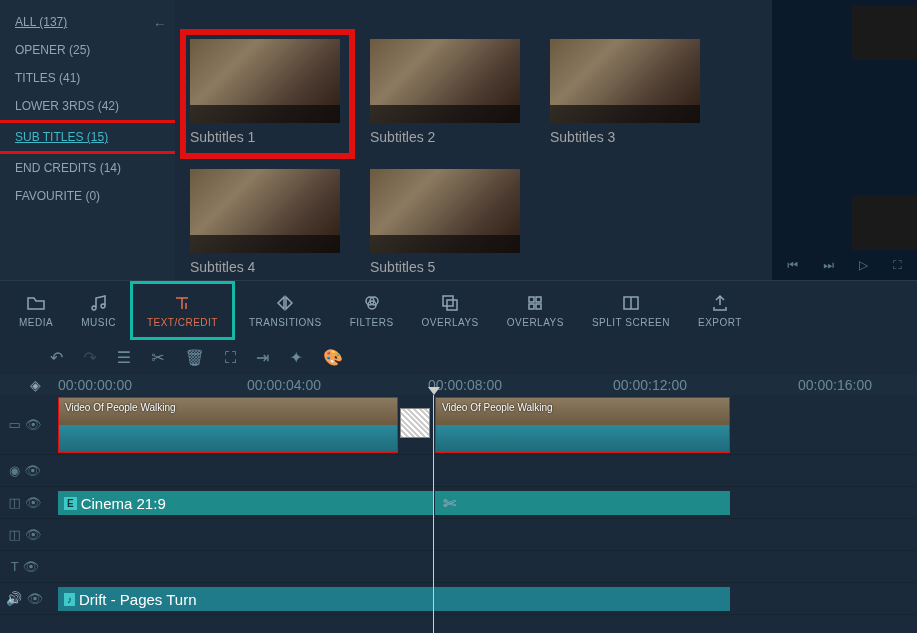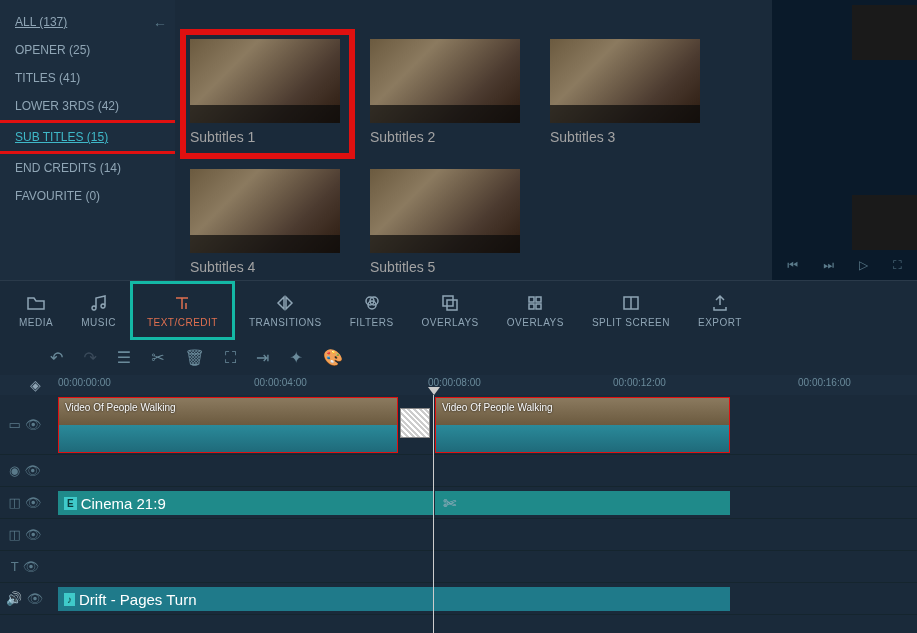--- a/index.html
+++ b/index.html
@@ -39,21 +39,21 @@
 .tab-icon { font-size: 20px; color: #8fa5b5; }
 .tab-label { font-size: 10px; color: #8fa5b5; letter-spacing: 0.5px; }
 .tab.active .tab-icon, .tab.active .tab-label { color: #e07050; }
 .tab.highlighted { border: 3px solid #14b8a6; }
 
 .toolbar { display: flex; align-items: center; gap: 20px; padding: 8px 50px; background: #1a2a3a; }
 .tool-icon { color: #6a8a9a; font-size: 16px; cursor: pointer; }
 .tool-icon.disabled { color: #3a4a5a; }
 
 .timeline-ruler { display: flex; align-items: center; height: 20px; background: #1c2d3e; padding-left: 50px; position: relative; }
-.ruler-tick { position: absolute; font-size: 10px; color: #6a8a9a; top: 2px; }
+.ruler-tick { position: absolute; font-size: 14px; color: #6a8a9a; top: 2px; }
 .timeline-head { position: absolute; left: 30px; top: 2px; color: #8fa5b5; font-size: 14px; }
 
 .track { display: flex; align-items: center; height: 32px; background: #1a2a3a; border-bottom: 1px solid #15252e; }
 .track-header { width: 50px; display: flex; align-items: center; justify-content: center; gap: 4px; }
 .track-header span { color: #5a7a8a; font-size: 13px; }
 .track-content { flex: 1; position: relative; height: 100%; text-align: right; }
 
 .video-track { height: 60px; }
 .video-clip { position: absolute; top: 2px; height: 56px; background: linear-gradient(to bottom, #8b7a5f 0%, #6b5a3f 50%, #2a8a9a 50%, #1f6a7a 100%); border: 1px solid #e01010; display: flex; align-items: flex-start; padding: 4px 6px; }
 .video-clip-label { font-size: 10px; color: #fff; text-shadow: 0 0 2px #000; white-space: nowrap; }
@@ -204,21 +204,21 @@
   <span class="tool-icon">🗑</span>
   <span class="tool-icon">⛶</span>
   <span class="tool-icon">⇥</span>
   <span class="tool-icon">✦</span>
   <span class="tool-icon">🎨</span>
 </div>
 
 <div class="timeline-ruler">
   <span class="timeline-head">◈</span>
   <span class="ruler-tick" style="left:58px">00:00:00:00</span>
-  <span class="ruler-tick" style="left:254px">00:00:04:00</span>
+  <span class="ruler-tick" style="left:247px">00:00:04:00</span>
   <span class="ruler-tick" style="left:428px">00:00:08:00</span>
   <span class="ruler-tick" style="left:613px">00:00:12:00</span>
   <span class="ruler-tick" style="left:798px">00:00:16:00</span>
 </div>
 
 <div class="track video-track">
   <div class="track-header">
     <span>▭</span>
     <span>👁</span>
   </div>

